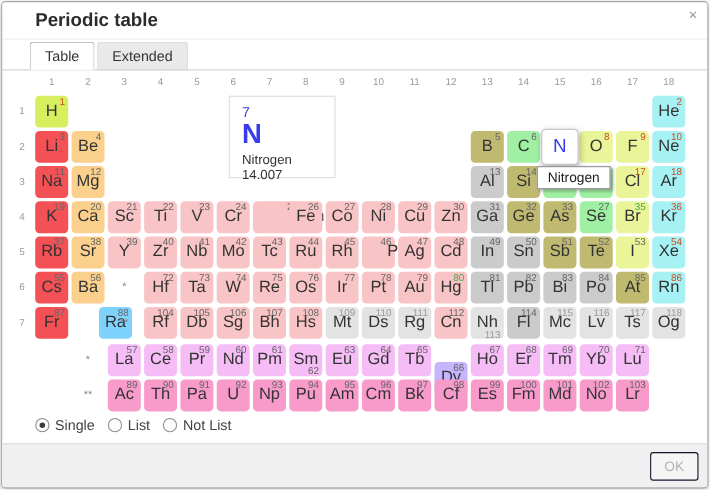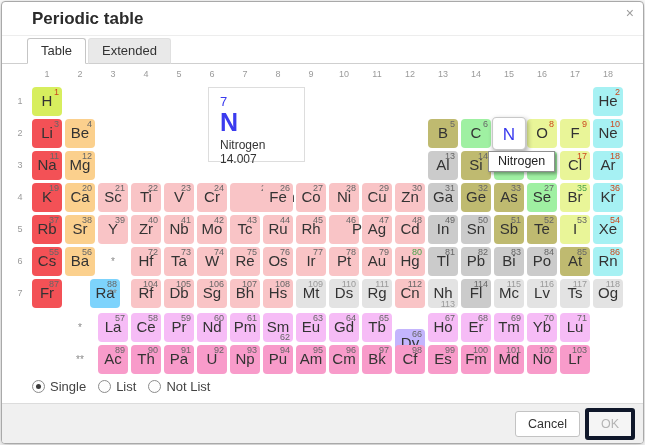--- a/index.html
+++ b/index.html
@@ -46,21 +46,21 @@
   .radio-row{position:absolute;left:30px;top:377px;display:flex;align-items:center;font-size:13px;color:#444;}
   .radio-item{display:flex;align-items:center;margin-right:12px;cursor:pointer;}
   .radio-circle{width:13px;height:13px;border:1px solid #8c8c8c;border-radius:50%;background:#fdfdfd;margin-right:5px;position:relative;display:inline-block;}
   .radio-circle .dot{position:absolute;left:3px;top:3px;width:5px;height:5px;border-radius:50%;background:#3a3a3a;}
   .footer{
     position:absolute;left:0;bottom:0;width:100%;height:40px;background:#f0f0f0;
     border-top:1px solid #dcdcdc;display:flex;align-items:center;justify-content:flex-end;padding-right:8px;
   }
   .btn{font-size:12.5px;border-radius:3px;padding:5px 12px;cursor:pointer;}
   .btn-cancel{background:#fff;border:1px solid #c3c3c3;color:#333;margin-right:5px;}
-  .btn-ok{background:#f5f5f5;border:4px solid #0f172a;color:#b4b4b4;}
+  .btn-ok{background:#f5f5f5;border:1px solid #0f172a;color:#b4b4b4;}
 </style>
 </head>
 <body>
 
 <div class="dialog">
 
   <div class="dlg-header">
     <div class="dlg-title">Periodic table</div>
     <div class="dlg-close">×</div>
   </div>
@@ -240,17 +240,16 @@
         <span class="radio-circle"></span>
         <span>List</span>
       </span>
       <span class="radio-item">
         <span class="radio-circle"></span>
         <span>Not List</span>
       </span>
     </div>
 
   <div class="footer">
-    <button class="btn btn-cancel">Cancel</button>
     <button class="btn btn-ok" disabled="">OK</button>
   </div>
 
 </div>
 
 </body></html>

